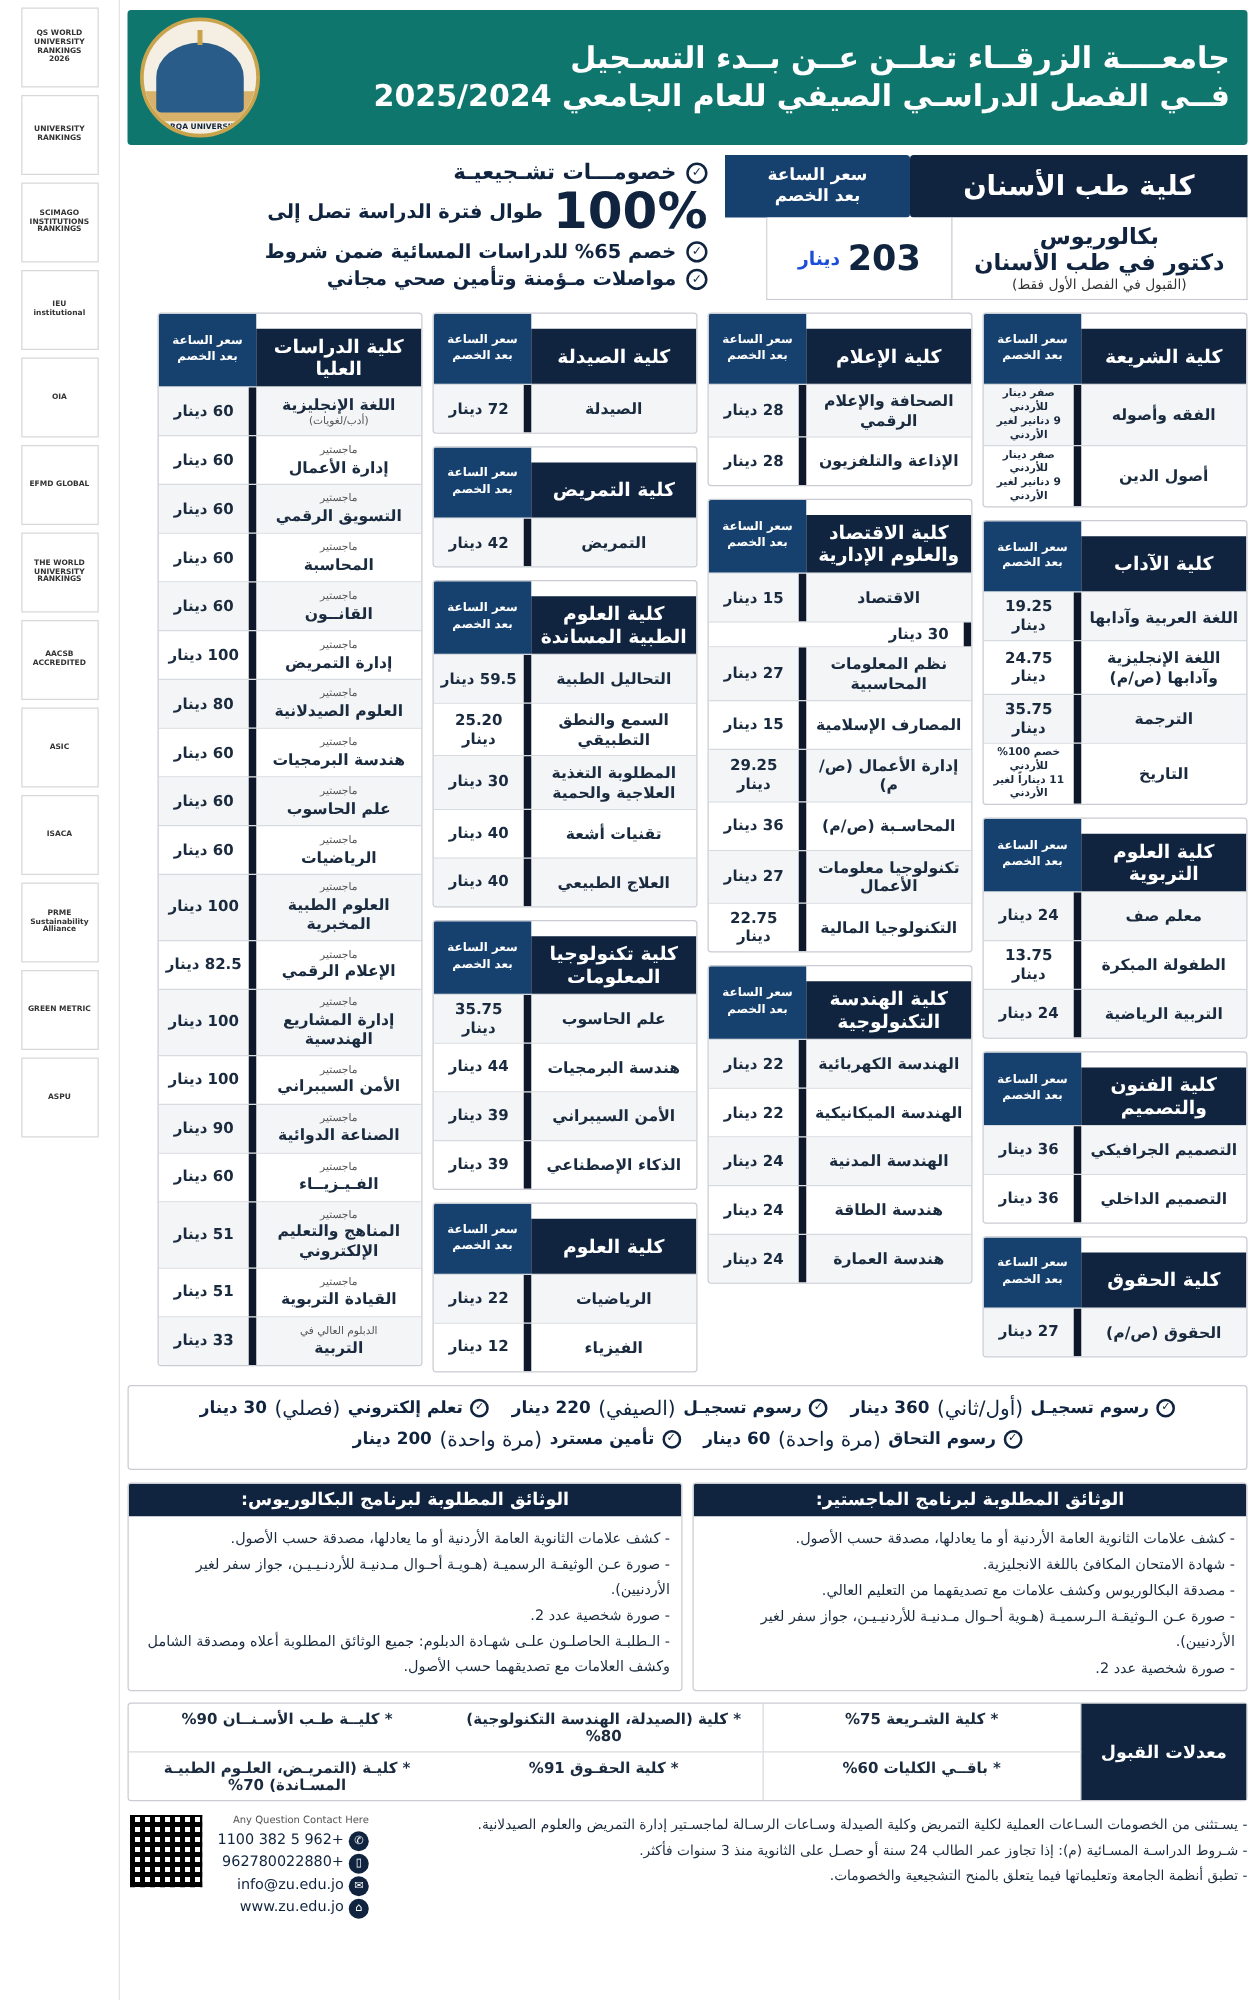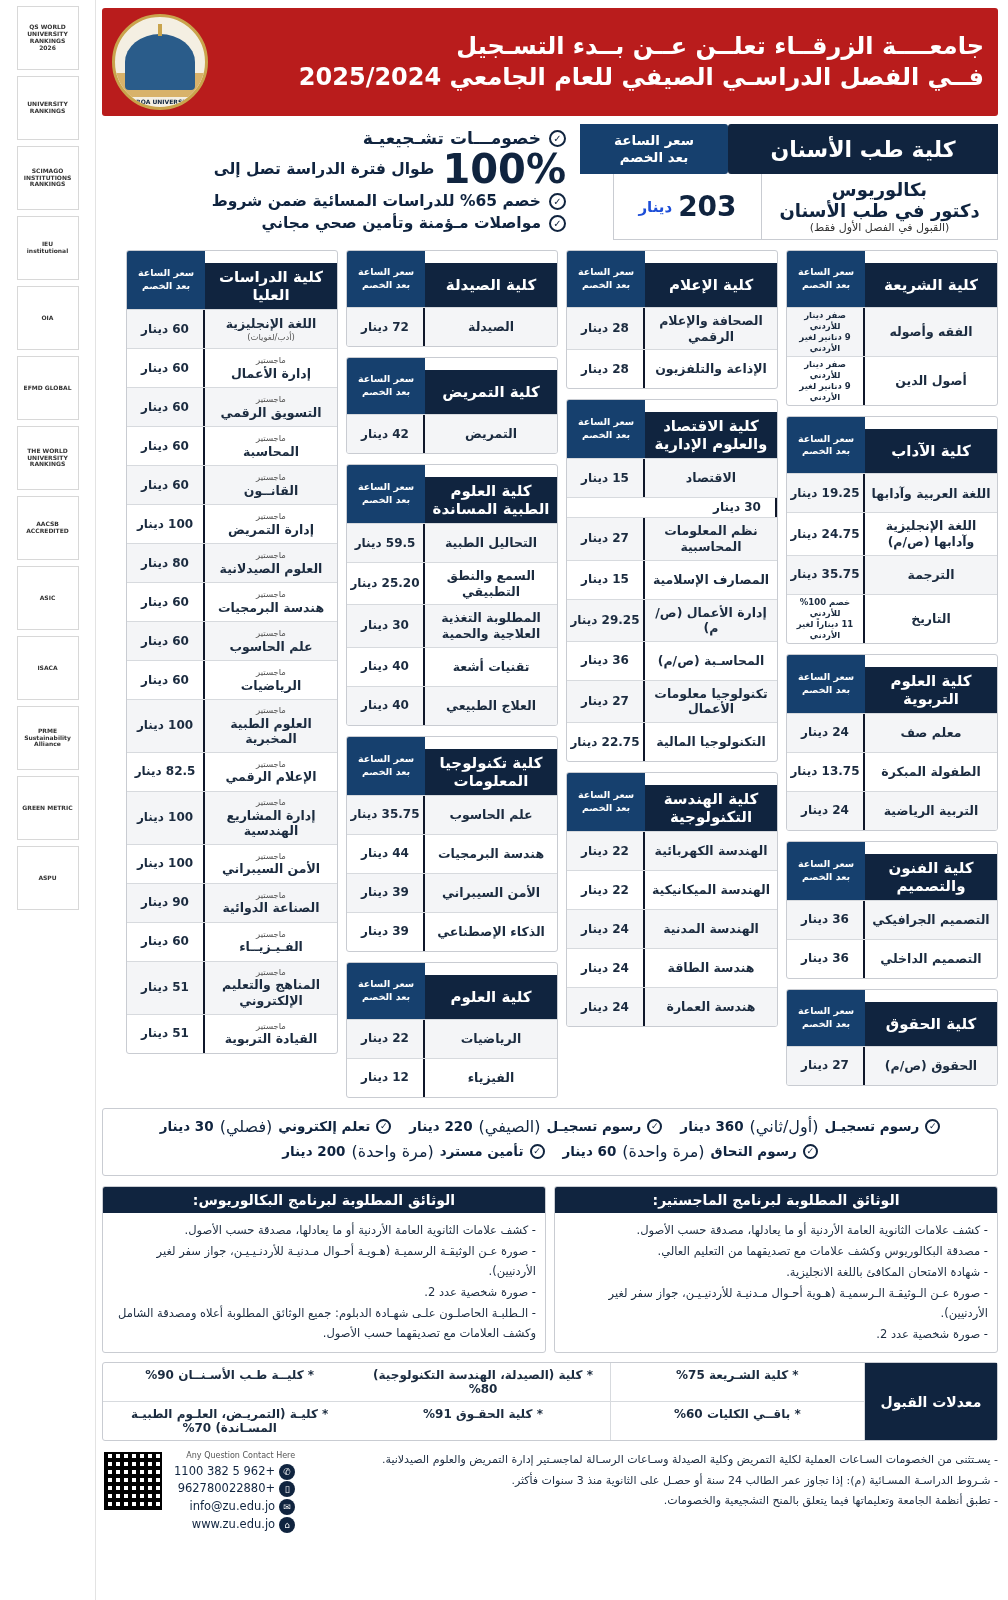--- a/index.html
+++ b/index.html
@@ -21,21 +21,21 @@
   .rail-logo {
     width:62px; height:64px; border:1px solid #d8d8d8; background:#fff;
     display:flex; align-items:center; justify-content:center; text-align:center;
     font-size:6px; line-height:1.15; color:#333; padding:3px; font-weight:bold;
   }
 
   .content { position:absolute; top:0; right:0; width:912px; height:1600px; padding:8px 10px 6px 6px; }
 
   
   .header {
-    position:relative; background:#b91c1c; color:#fff;
+    position:relative; background:#0f766e; color:#fff;
     height:108px; border-radius:3px; padding:10px 14px 10px 120px;
     display:flex; flex-direction:column; justify-content:center;
   }
   .header h1 { margin:0; font-size:24px; font-weight:bold; letter-spacing:0px; line-height:1.28; }
   .header h1 .y { color:#ffffff; }
   .crest {
     position:absolute; left:10px; top:6px; width:96px; height:96px; border-radius:50%;
     background:#f4efe2; border:3px solid #c9a44c; display:flex; align-items:center; justify-content:center;
     overflow:hidden;
   }
@@ -83,21 +83,21 @@
   .fac { border:1px solid #c9ccd2; border-radius:3px; overflow:hidden; background:#fff; }
   .fac-head { display:flex; }
   .fac-head .name { flex:1; background:#10243f; color:#fff; font-size:15px; font-weight:bold;
                     display:flex; align-items:center; justify-content:center; text-align:center; padding:5px 4px; line-height:1.2; min-height:44px;margin-top:12px; }
   .fac-head .ph { width:78px; background:#16406e; color:#fff; font-size:9.5px; font-weight:bold;
                   display:flex; flex-direction:column; align-items:center; justify-content:center; text-align:center; line-height:1.35; padding:2px; }
   .row { display:flex; border-top:1px solid #d7dade; }
   .row .prog { flex:1; padding:5px 6px; font-size:12.5px; font-weight:bold; color:#1b2b3f; text-align:center;
                display:flex; flex-direction:column; align-items:center; justify-content:center; line-height:1.25; min-height:38px; }
   .row .prog .deg { display:block; font-size:8.5px; font-weight:normal; color:#555; }
-  .row .price { width:78px; border-right:2px solid #0f172a; font-size:12px; font-weight:bold; color:#1b2b3f;
+  .row .price { width:78px; border-right:6px solid #0f172a; font-size:12px; font-weight:bold; color:#1b2b3f;
                 display:flex; align-items:center; justify-content:center; text-align:center; line-height:1.25; padding:2px; }
   .row .price.small { font-size:8.5px; font-weight:bold; line-height:1.3; }
   .row:nth-child(even) .prog, .row:nth-child(even) .price { background:#f4f5f7; }
 
   
   .fees { margin-top:10px; border:1px solid #c9ccd2; border-radius:3px; padding:8px 10px; background:#fff; }
   .fees-line { display:flex; justify-content:center; align-items:center; gap:18px; flex-wrap:wrap; margin-bottom:6px; }
   .fee { display:flex; align-items:center; gap:6px; font-size:13.5px; font-weight:bold; color:#10243f; }
   .fee .check { width:15px; height:15px; font-size:9px; }
   .fee .sm { font-size:16px; font-weight:normal; }
@@ -634,20 +634,27 @@
               <span>المناهج والتعليم الإلكتروني</span>
             </div>
             <div class="price">51 دينار</div>
           </div>
           <div class="row">
             <div class="prog">
               <span class="deg">ماجستير</span>
               <span>القيادة التربوية</span>
             </div>
             <div class="price">51 دينار</div>
+          </div>
+          <div class="row">
+            <div class="prog">
+              <span class="deg">الدبلوم العالي في</span>
+              <span>التربية</span>
+            </div>
+            <div class="price">33 دينار</div>
           </div>
         </div>
       </div>
     </div>
 
     <div class="fees">
       <div class="fees-line">
         <span class="fee">
           <span class="check">✓</span>
           <span>رسوم تسجيـل</span>
@@ -681,22 +688,22 @@
           <span>200 دينار</span>
         </span>
       </div>
     </div>
 
     <div class="docs">
       <div class="doc">
         <div class="doc-h">الوثائق المطلوبة لبرنامج الماجستير:</div>
         <div class="doc-b">
           <div>- كشف علامات الثانوية العامة الأردنية أو ما يعادلها، مصدقة حسب الأصول.</div>
+          <div>- شهادة الامتحان المكافئ باللغة الانجليزية.</div>
           <div>- مصدقة البكالوريوس وكشف علامات مع تصديقهما من التعليم العالي.</div>
-          <div>- شهادة الامتحان المكافئ باللغة الانجليزية.</div>
           <div>- صورة عـن الـوثيقـة الـرسميـة (هـوية أحـوال مـدنيـة للأردنيـيـن، جواز سفر لغير الأردنيين).</div>
           <div>- صورة شخصية عدد 2.</div>
         </div>
       </div>
       <div class="doc">
         <div class="doc-h">الوثائق المطلوبة لبرنامج البكالوريوس:</div>
         <div class="doc-b">
           <div>- كشف علامات الثانوية العامة الأردنية أو ما يعادلها، مصدقة حسب الأصول.</div>
           <div>- صورة عـن الوثيقـة الرسميـة (هـويـة أحـوال مـدنيـة للأردنـيـيـن، جواز سفر لغير الأردنيين).</div>
           <div>- صورة شخصية عدد 2.</div>

